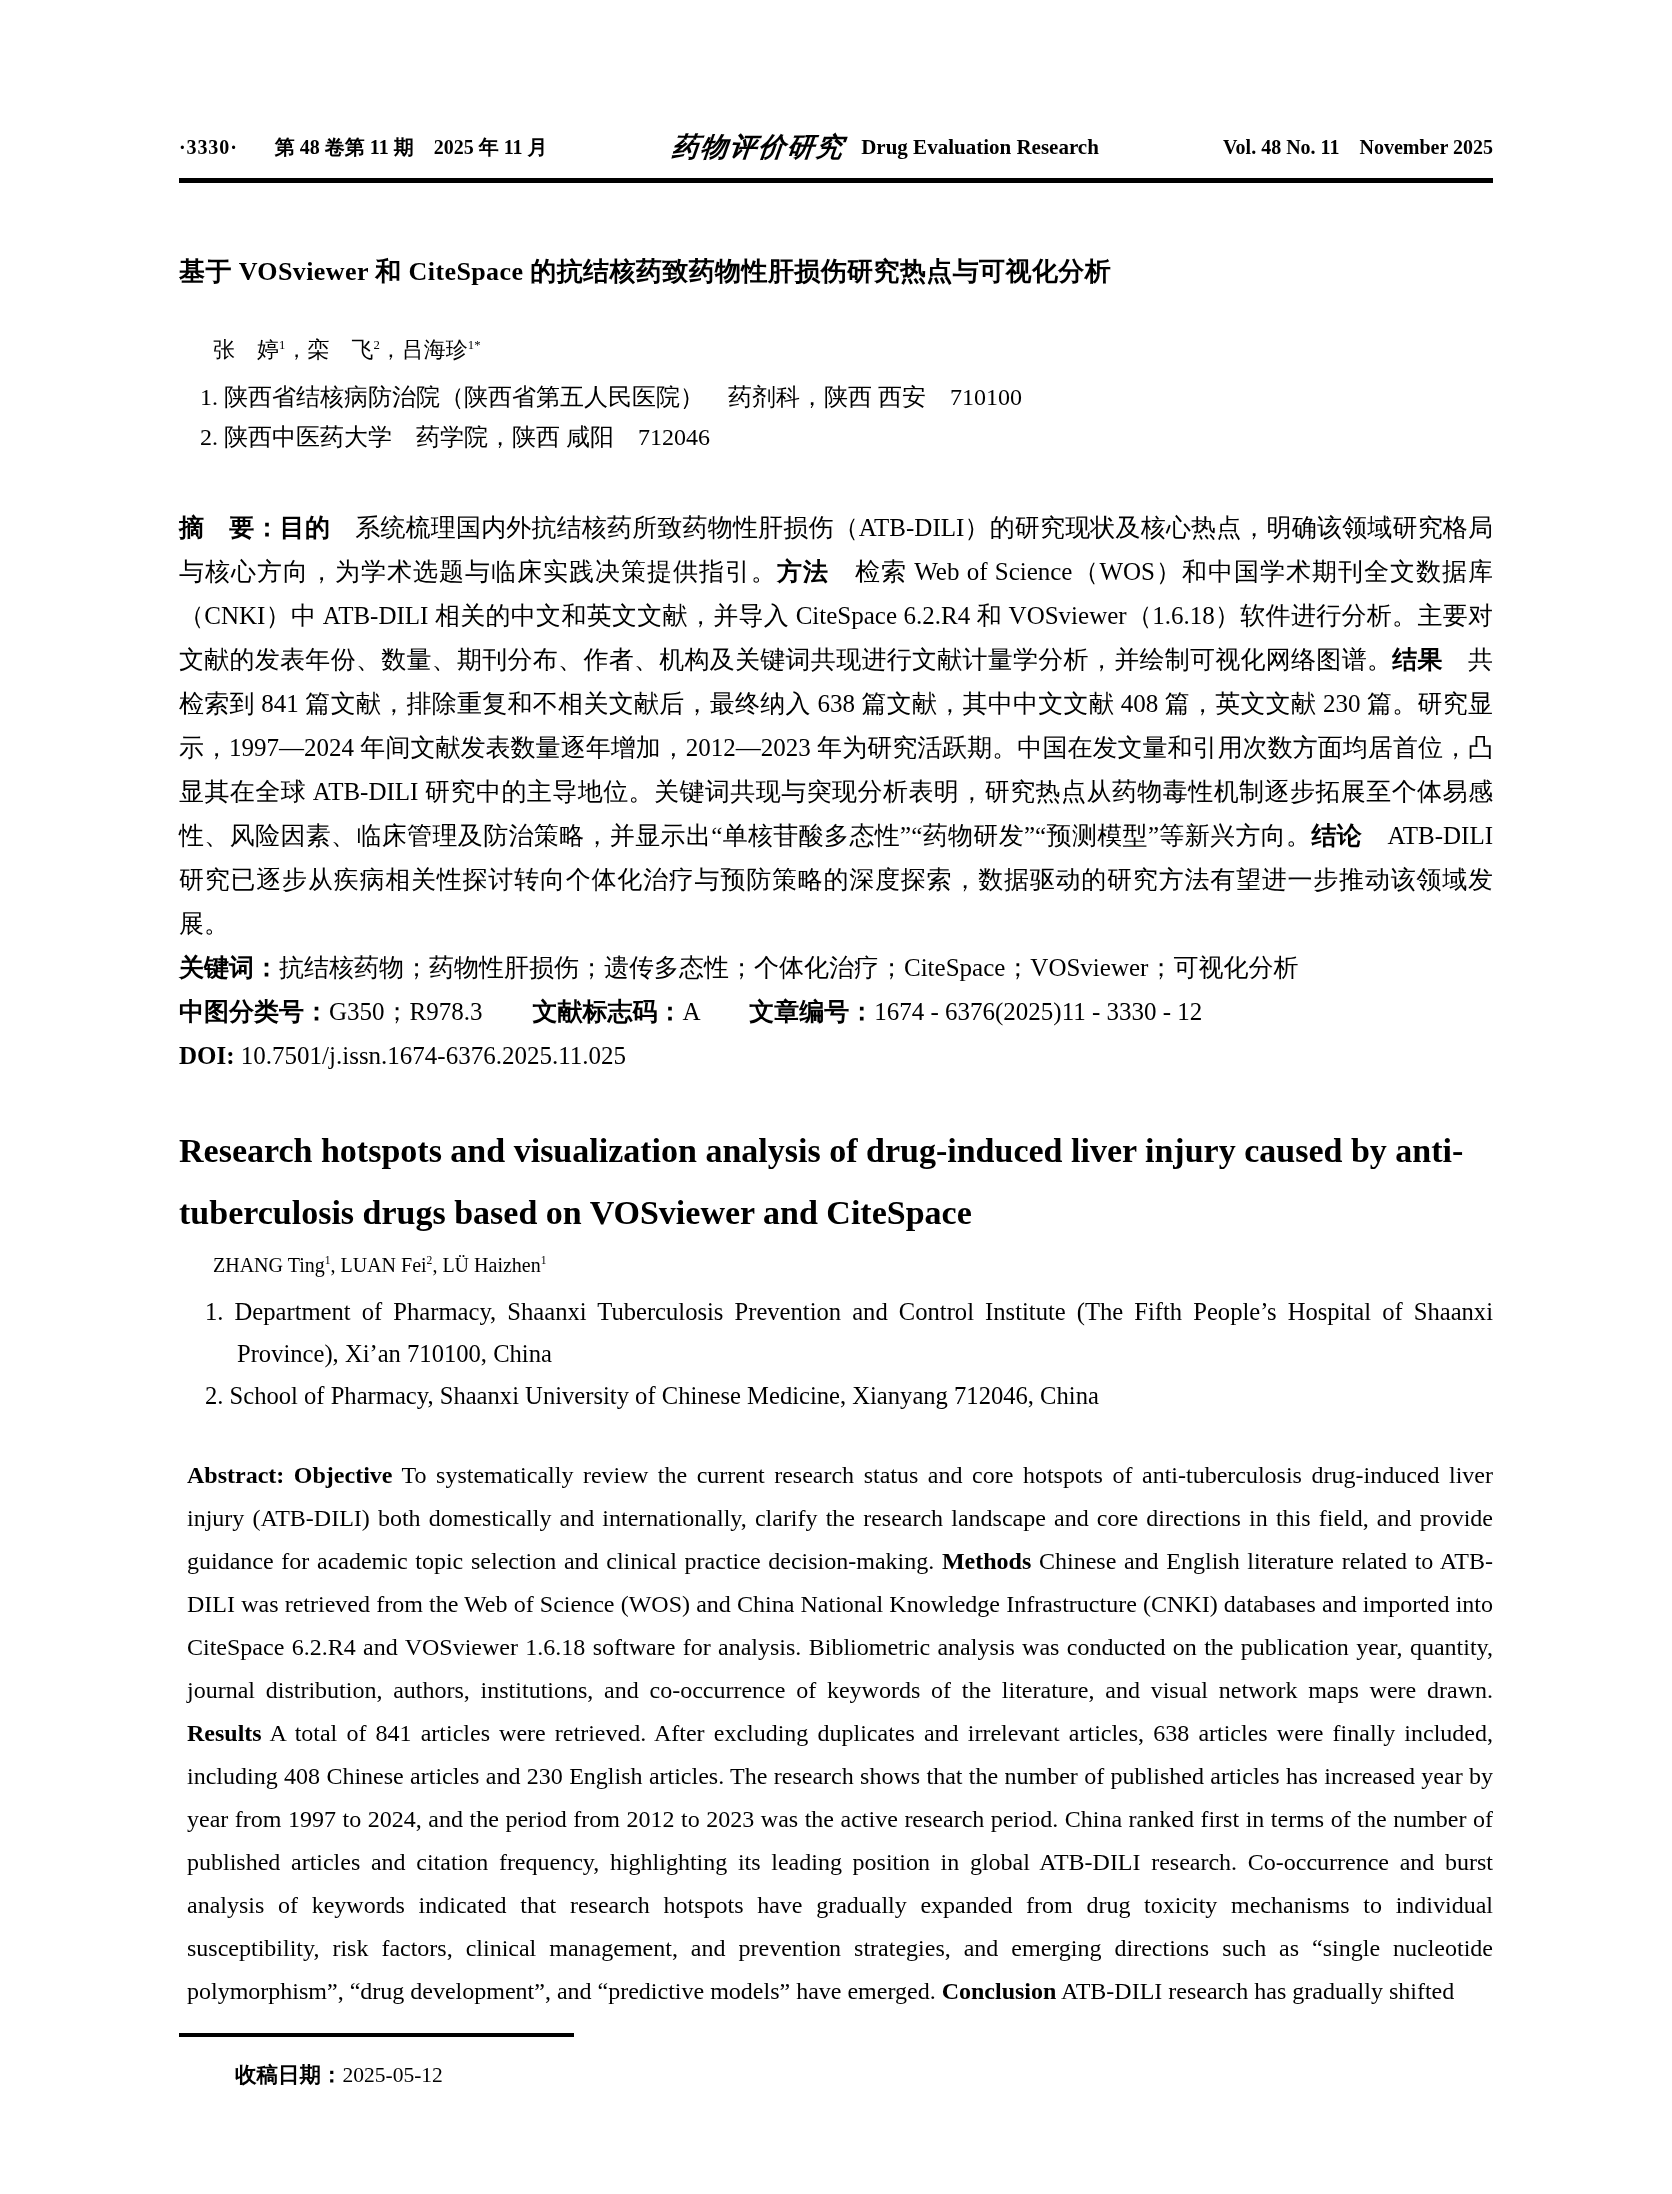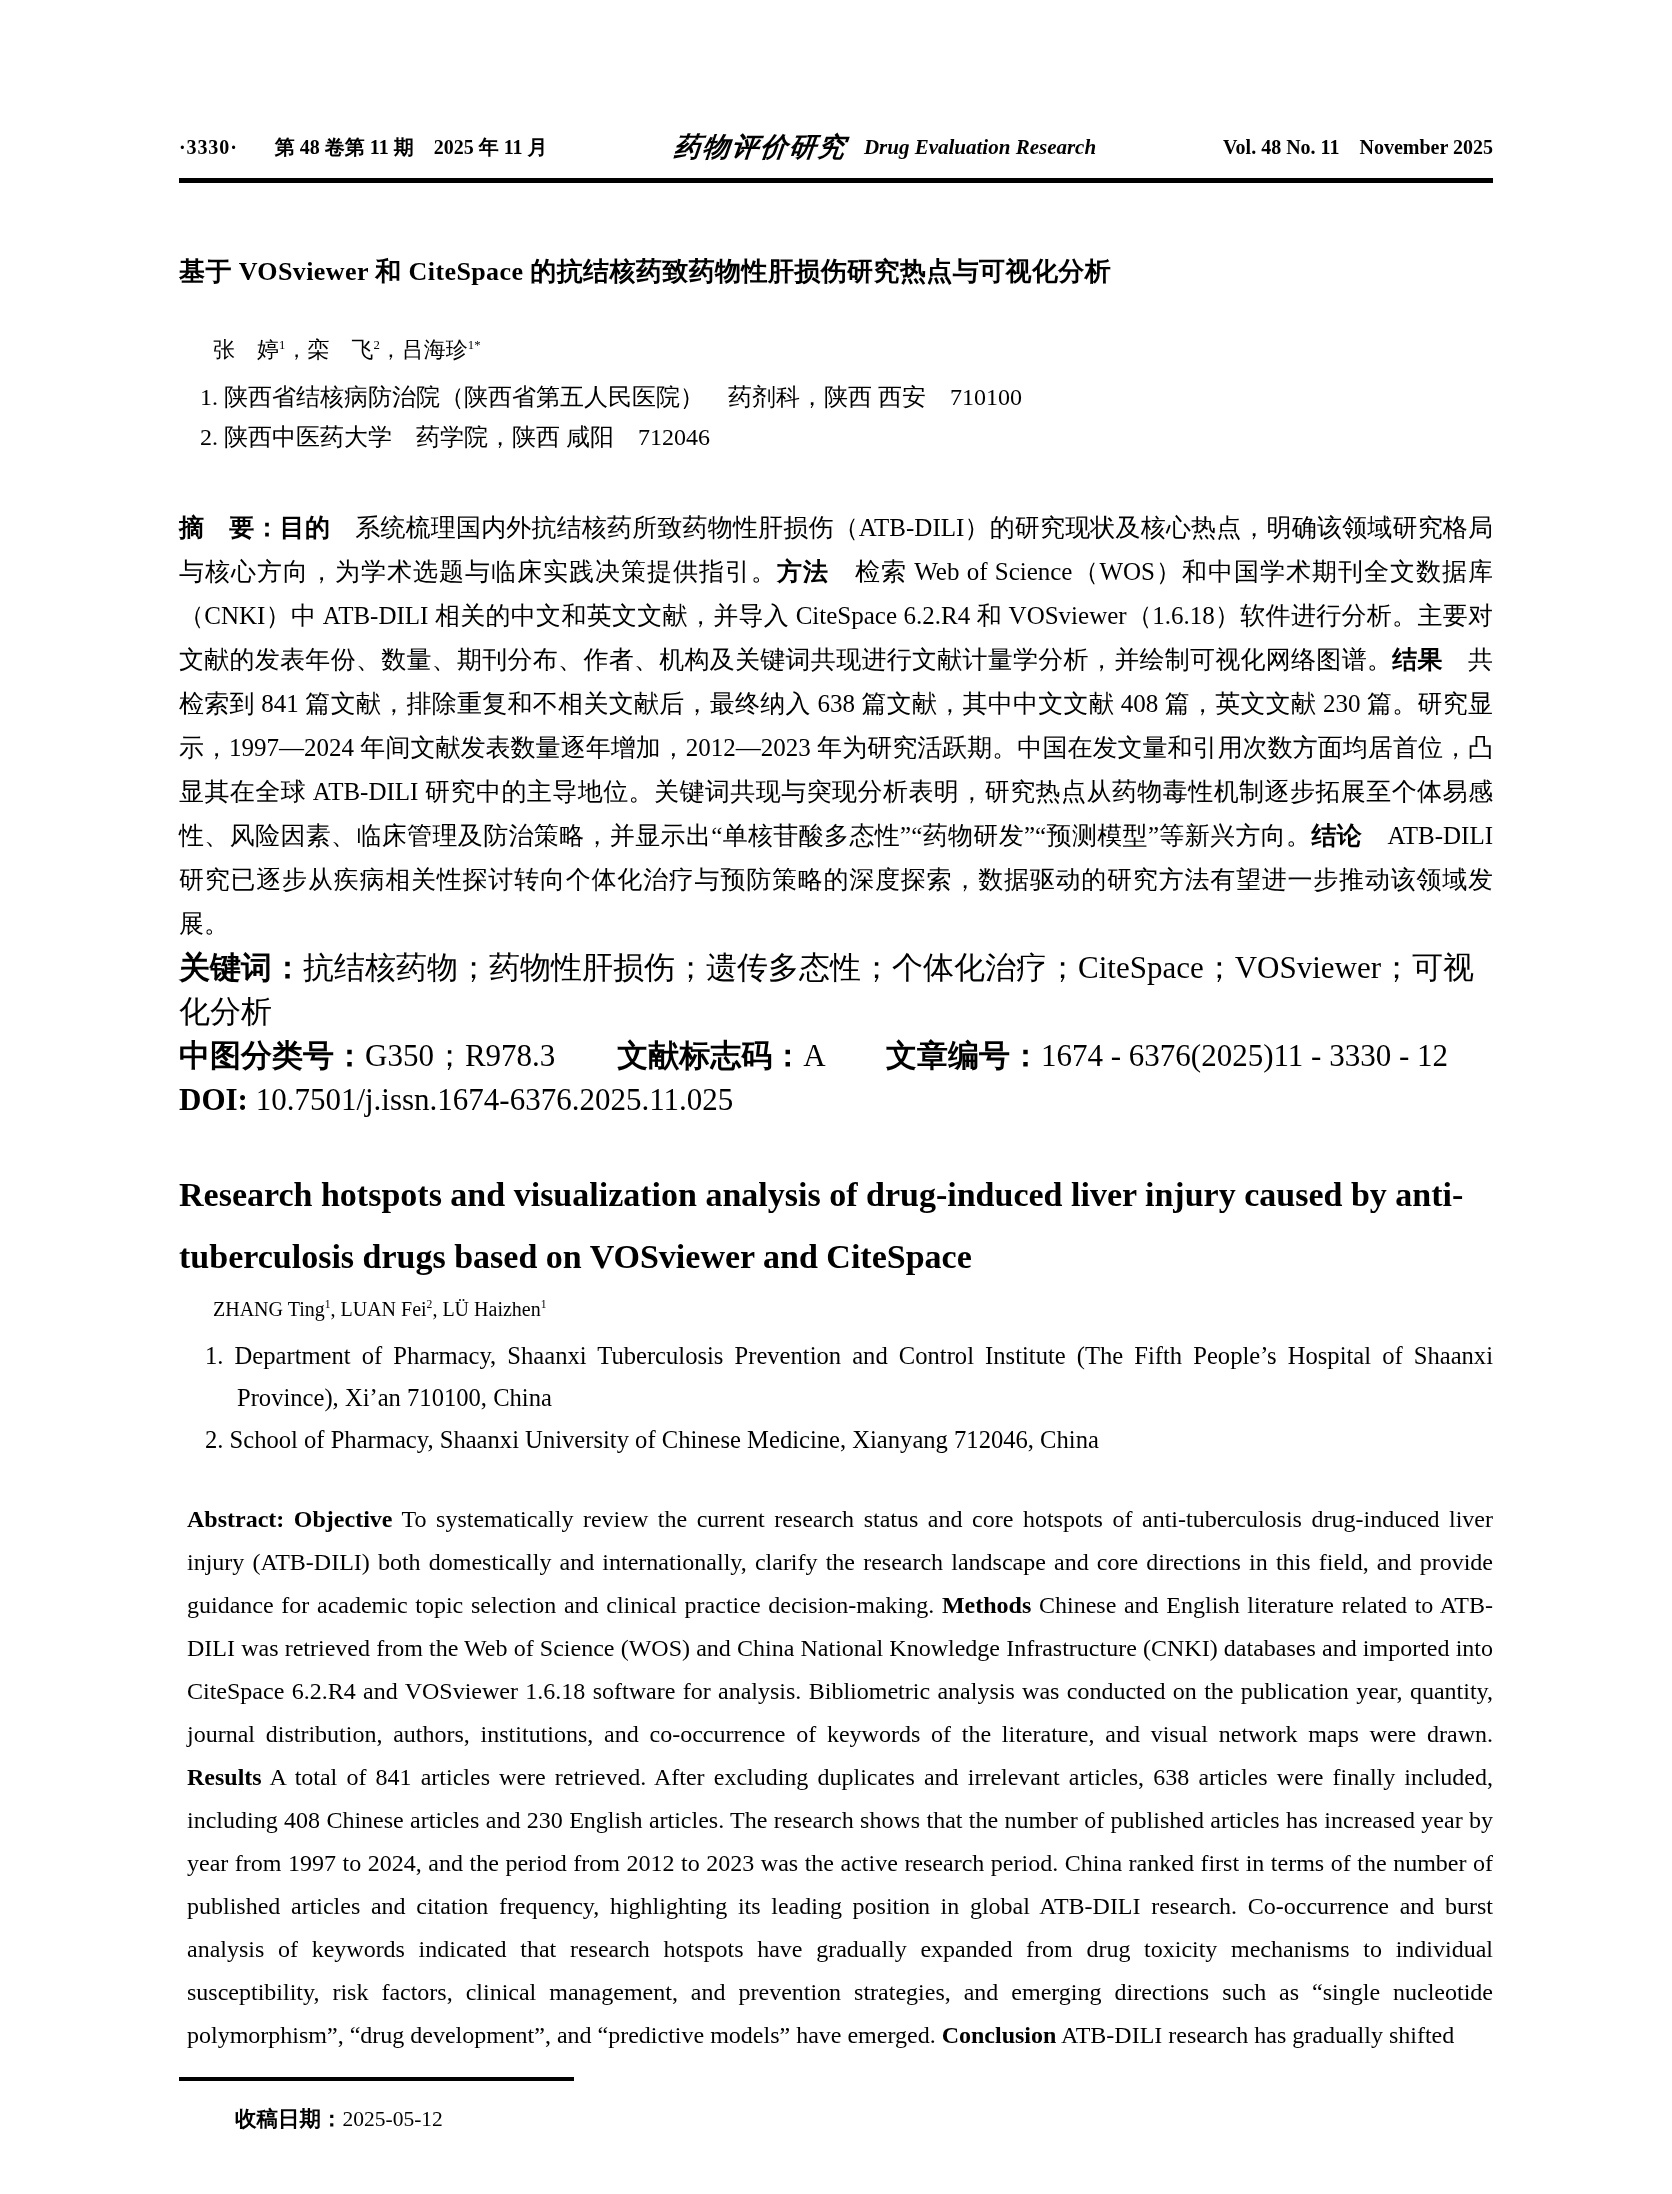--- a/index.html
+++ b/index.html
@@ -27,21 +27,20 @@
   .hdr .logo{
     margin-left:auto;
     font-size:27px;
     font-style:italic;
     transform:skewX(-6deg);
     letter-spacing:1.8px;
     font-weight:bold;
   }
   .hdr .jen{
     margin-left:16.7px;
-    font-style:italic;
     font-size:21px;
   }
   .hdr .issue-en{margin-left:auto;}
   .rule{
     margin-top:13px;
     height:4.8px;
     background:#000;
   }
   
   .title-cn{
@@ -65,21 +64,21 @@
     line-height:40px;
   }
   .abs-cn{
     margin:49px 0 0 0;
     font-size:25px;
     line-height:44px;
     text-align:justify;
   }
   .meta-line{
     margin:0;
-    font-size:31px;
+    font-size:25px;
     line-height:44px;
     text-align:left;
   }
   
   .title-en{
     margin:42px 0 0 0;
     font-size:34px;
     font-weight:bold;
     line-height:62px;
   }

